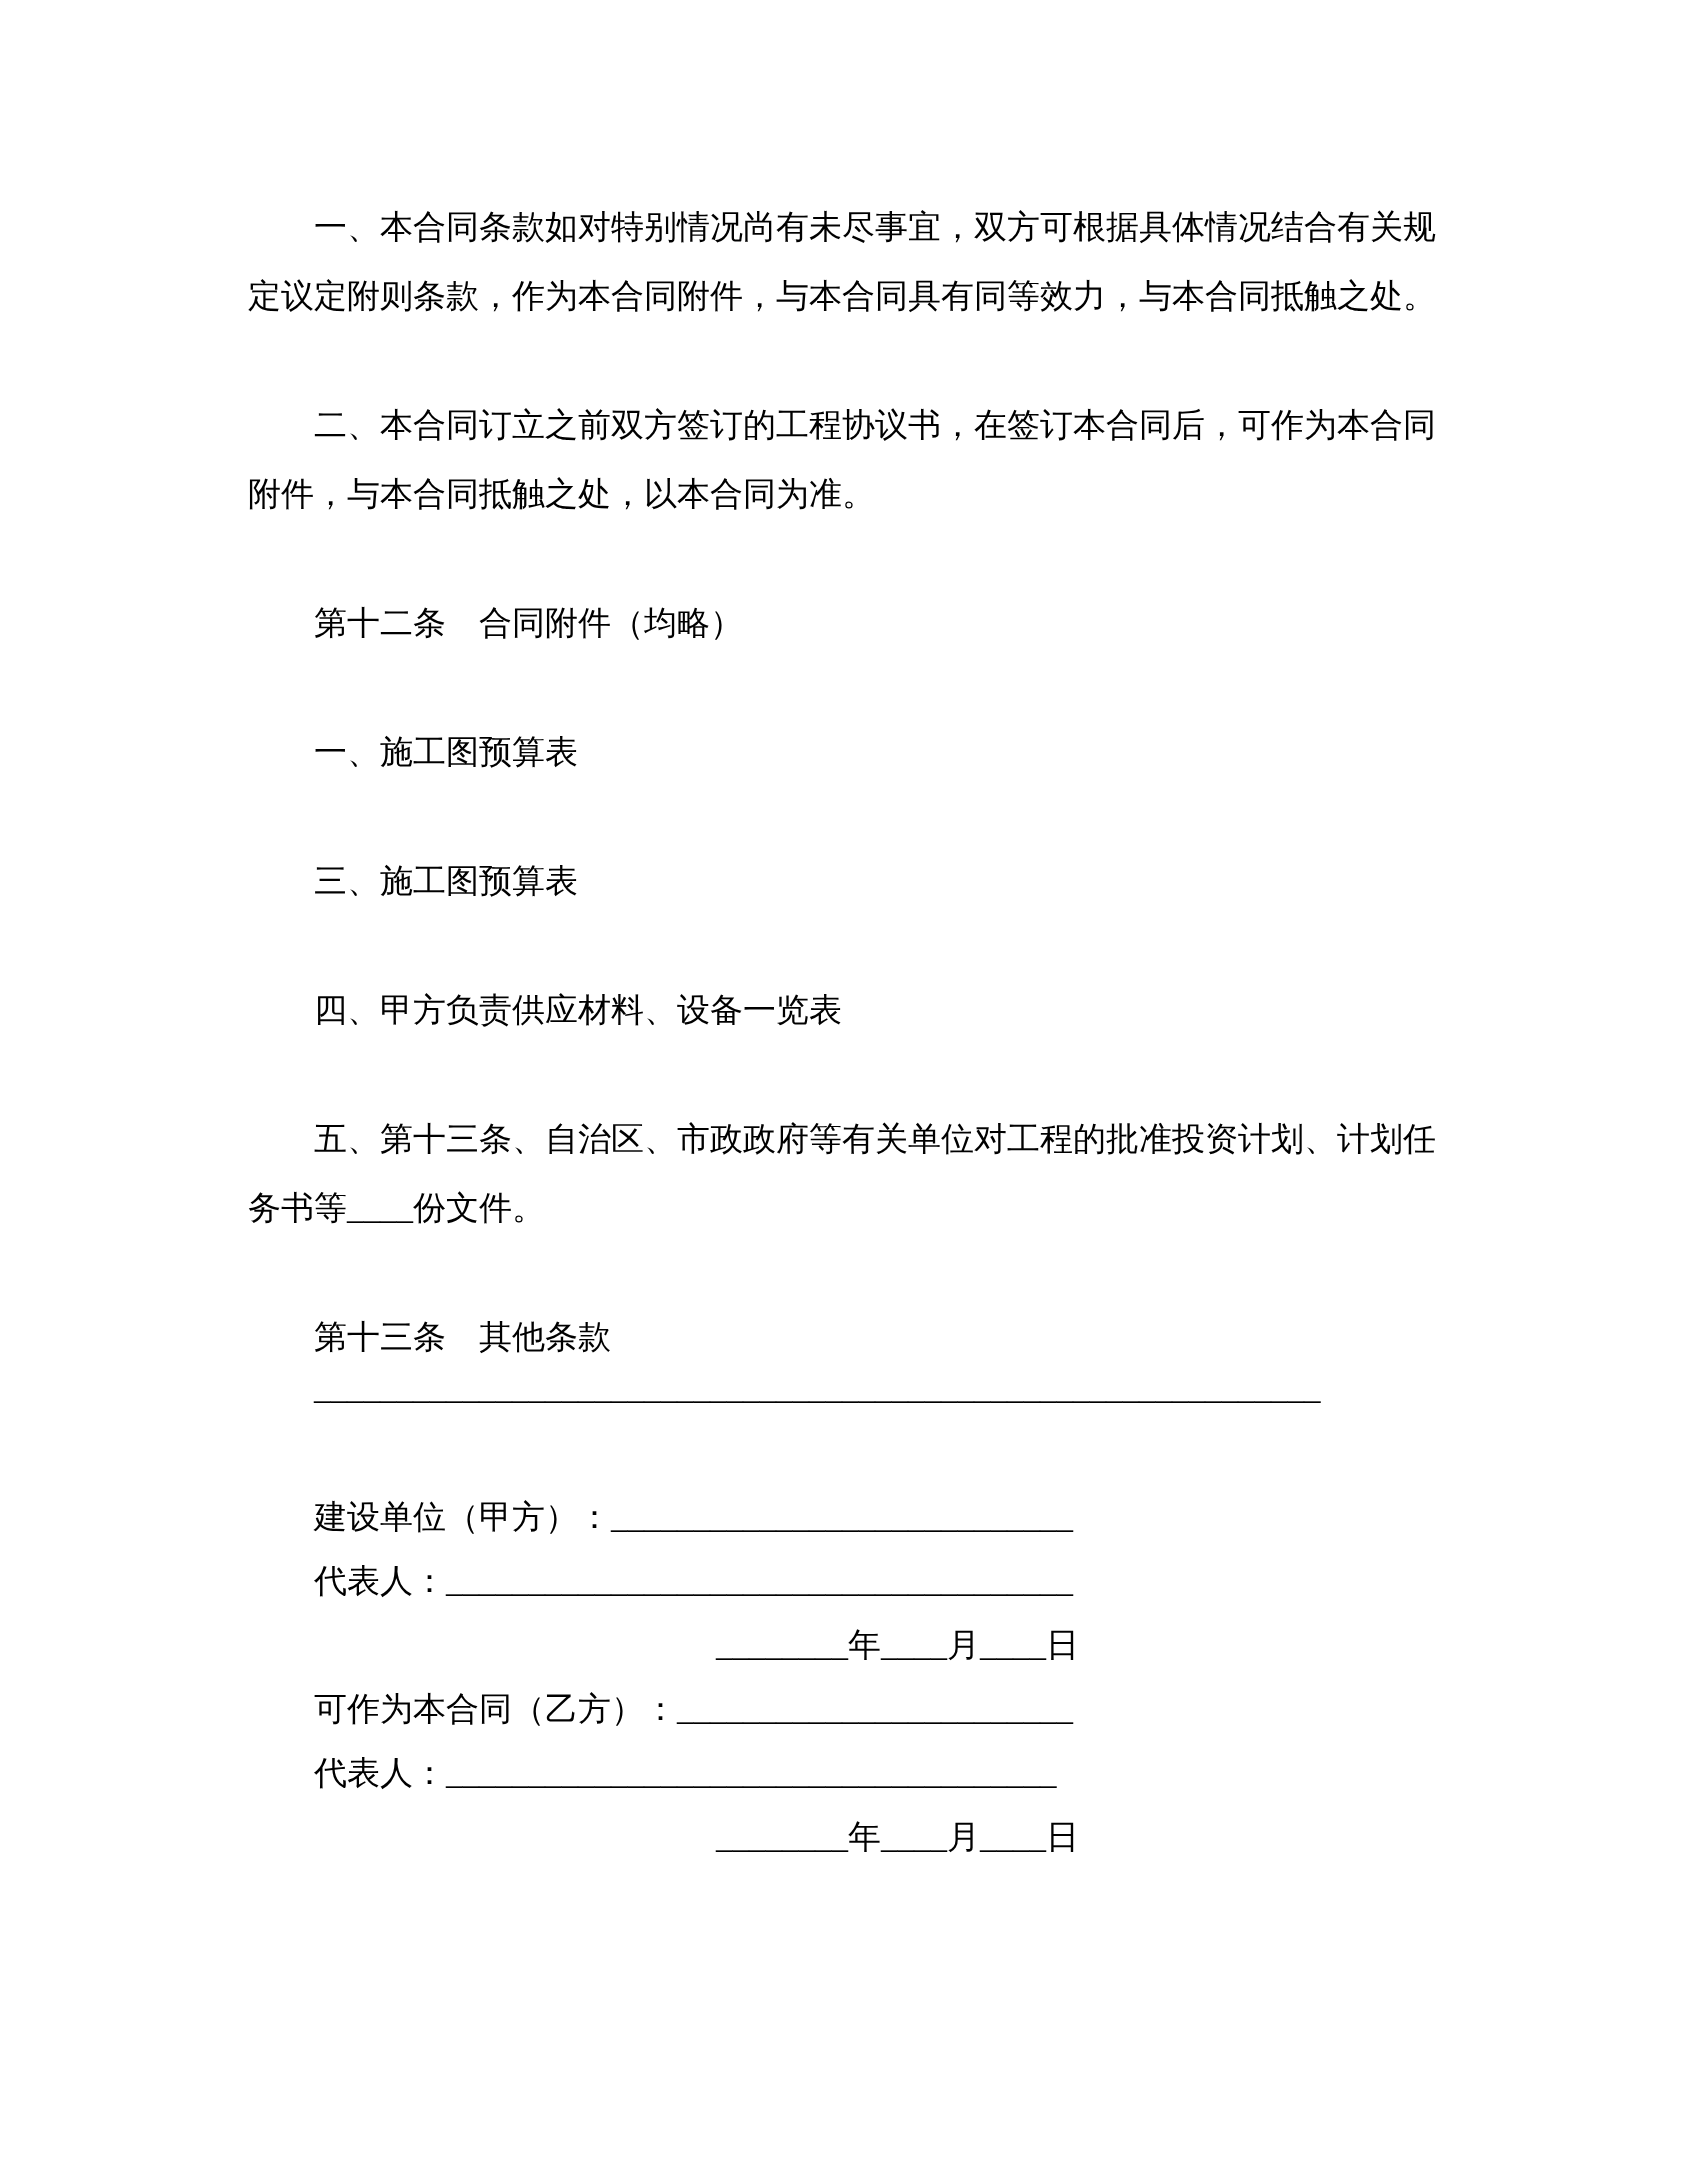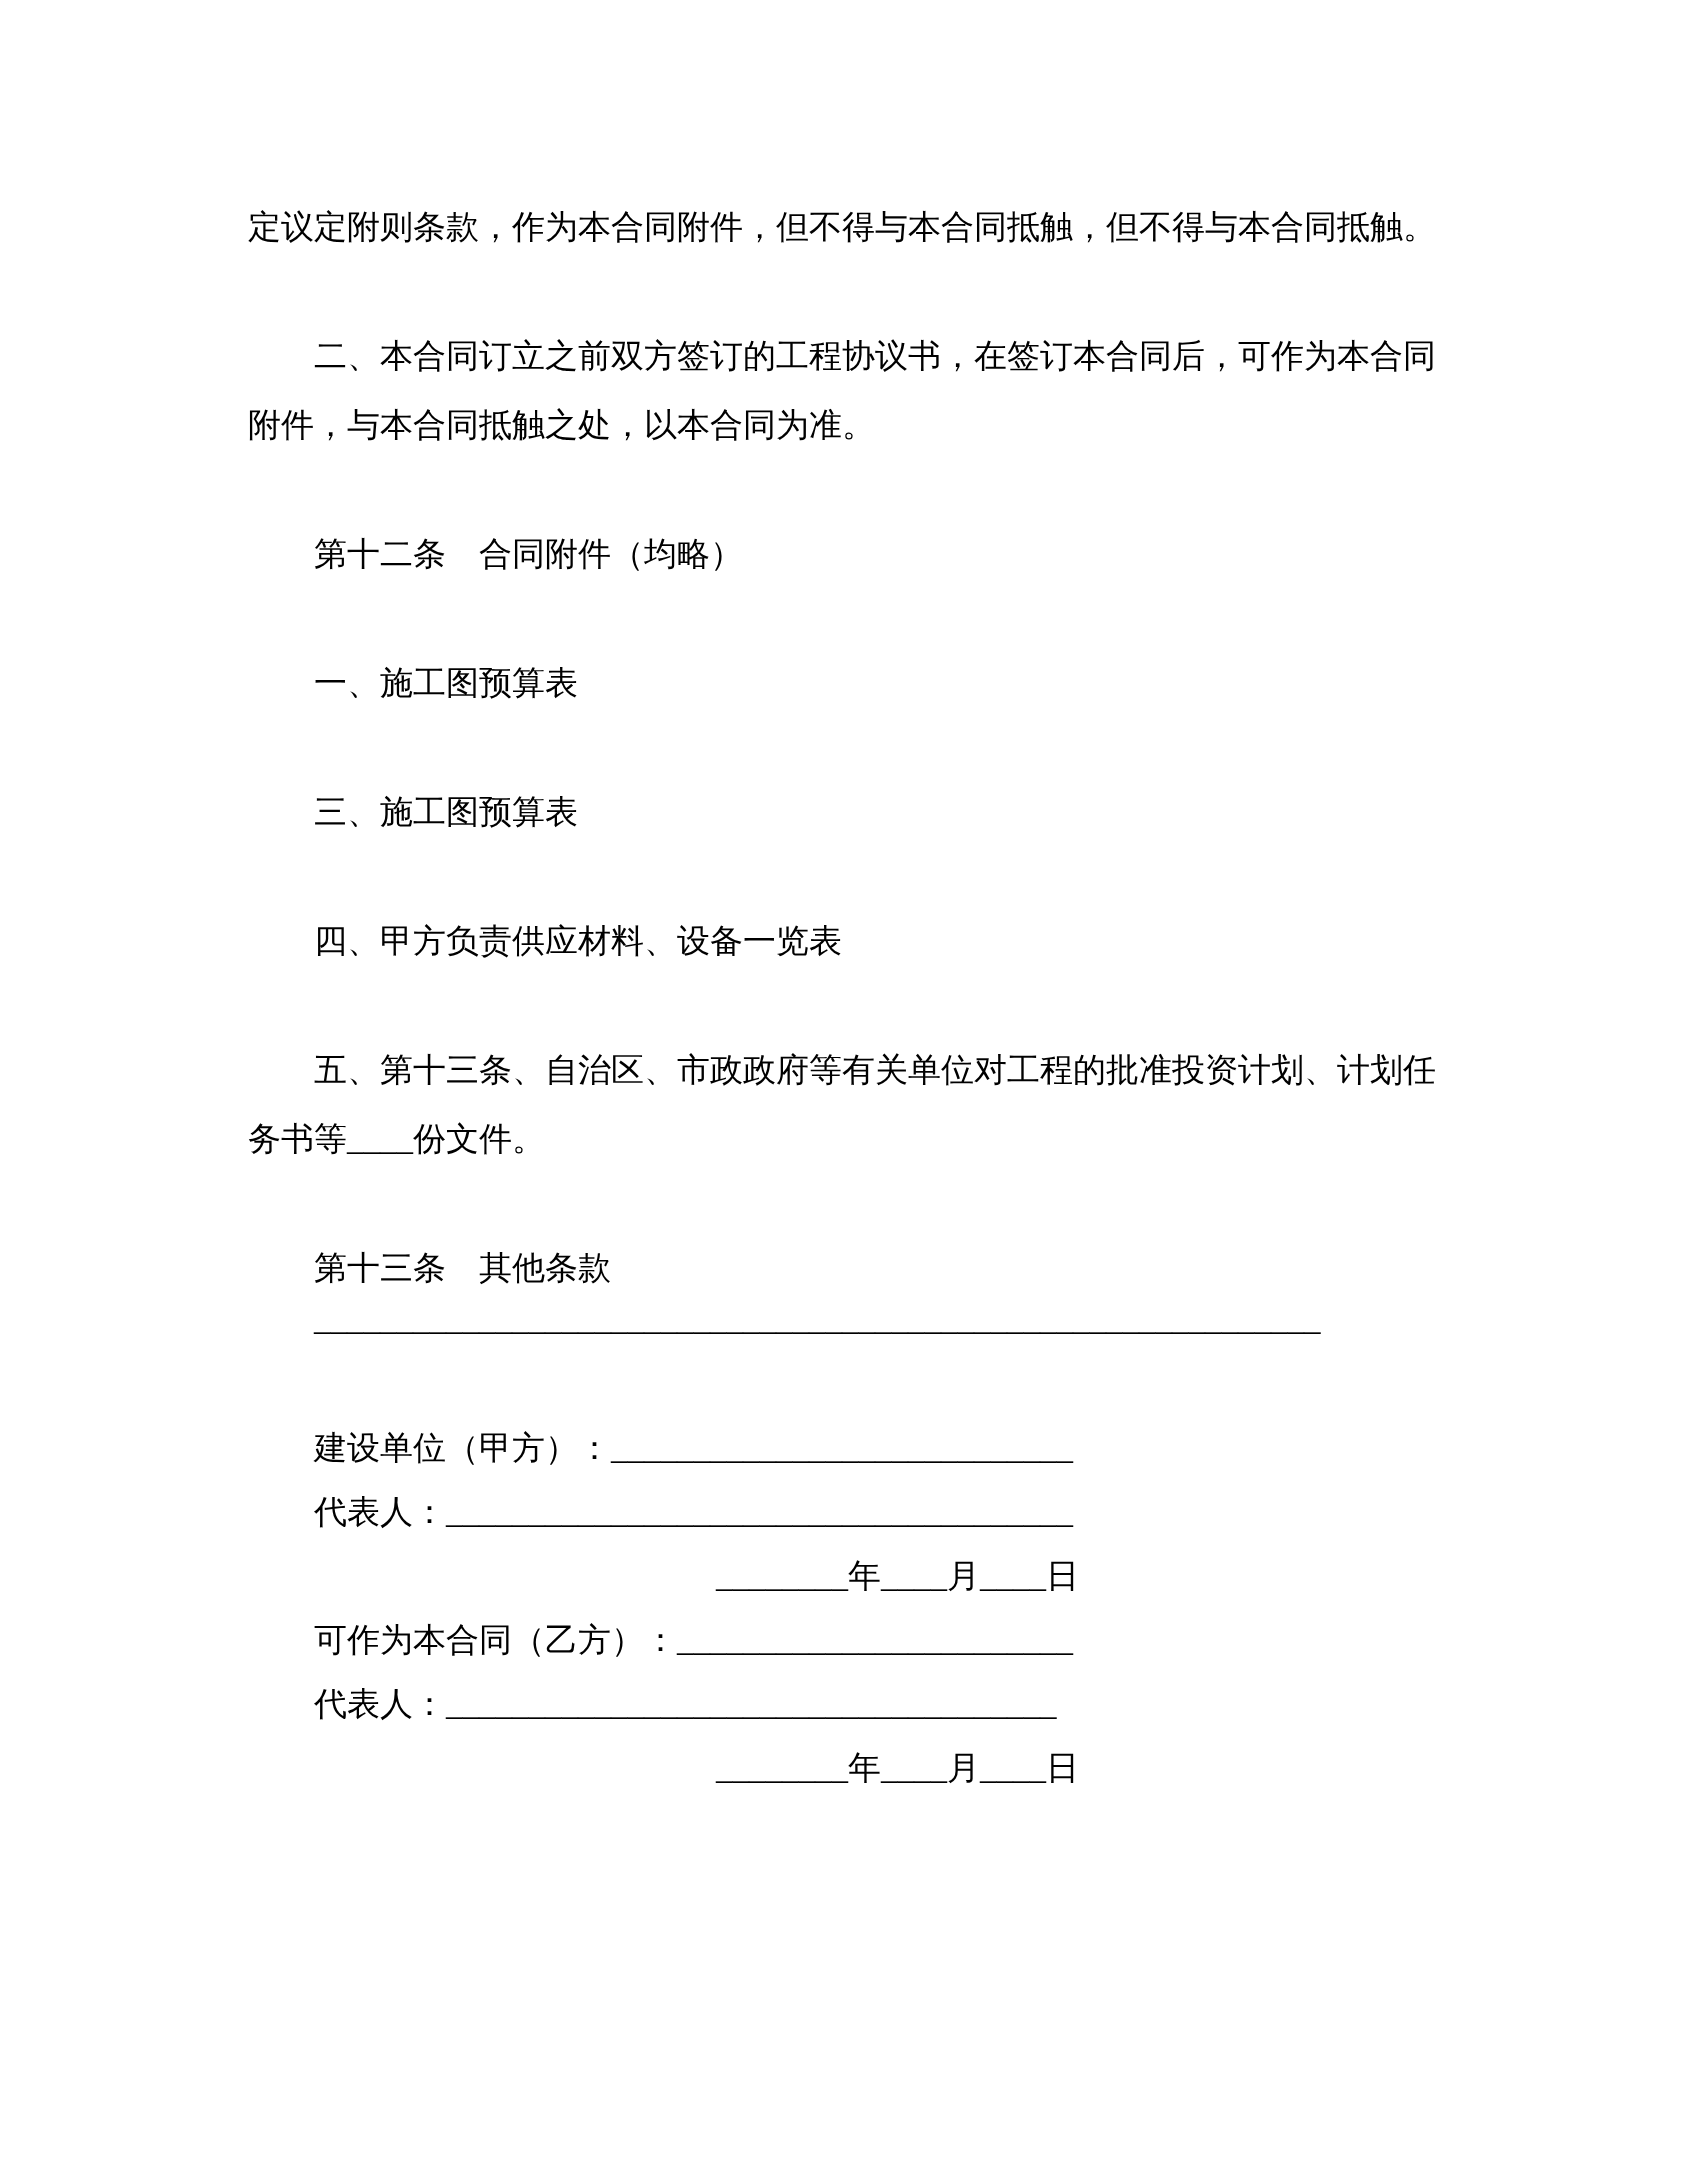--- a/index.html
+++ b/index.html
@@ -36,21 +36,22 @@
     height: 64px;
   }
   .date { padding-left: 468px; }
   .blank { letter-spacing: 0; text-align: right; }
 </style>
 </head>
 <body>
 
 <div class="page">
 
-  <div class="line gap">定议定附则条款，作为本合同附件，但不得与本合同抵触，但不得与本合同抵触。</div>
+  <div class="line indent">一、本合同条款如对特别情况尚有未尽事宜，双方可根据具体情况结合有关规</div>
+  <div class="line gap">定议定附则条款，作为本合同附件，与本合同具有同等效力，与本合同抵触之处。</div>
 
   <div class="line indent">二、本合同订立之前双方签订的工程协议书，在签订本合同后，可作为本合同</div>
   <div class="line gap">附件，与本合同抵触之处，以本合同为准。</div>
 
   <div class="line indent gap">第十二条　合同附件（均略）</div>
 
   <div class="line indent gap">一、施工图预算表</div>
 
 
   <div class="line indent gap">三、施工图预算表</div>

